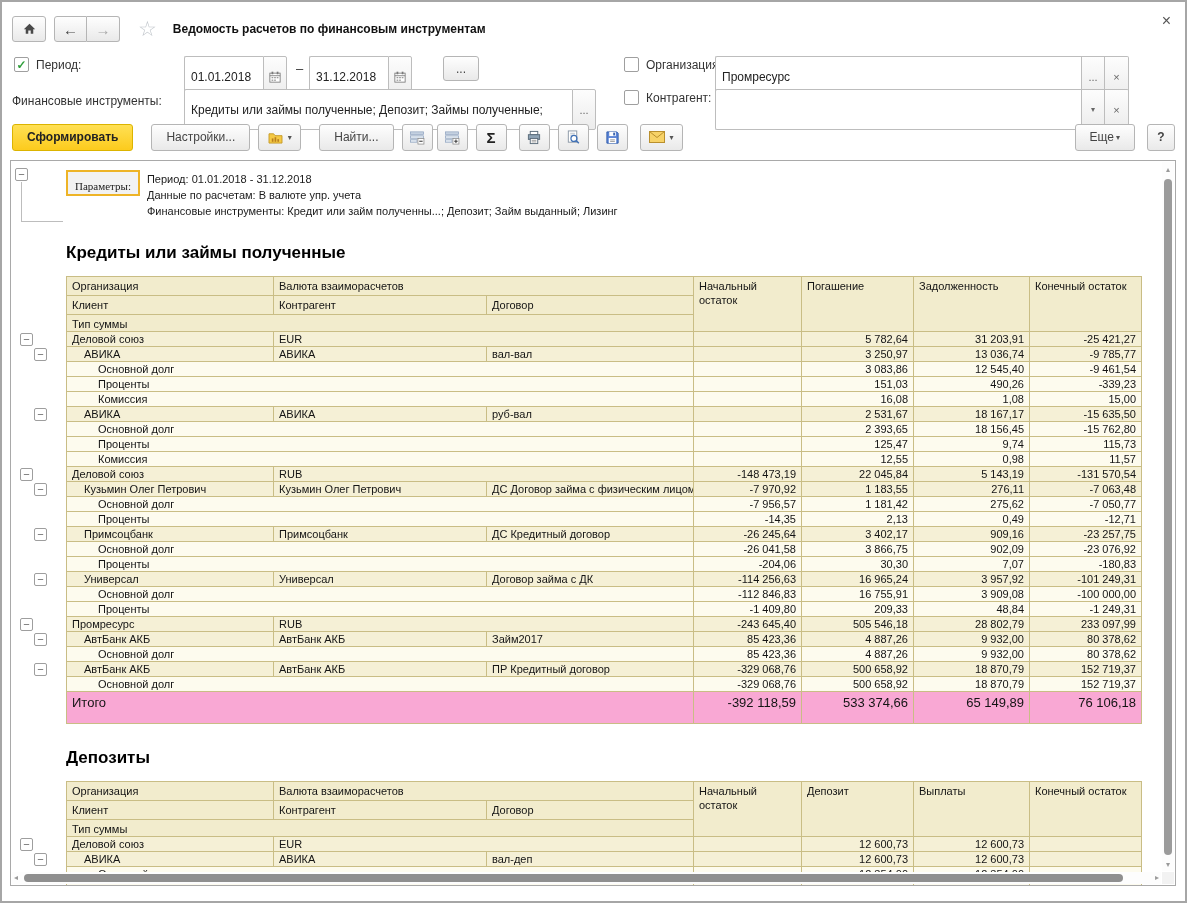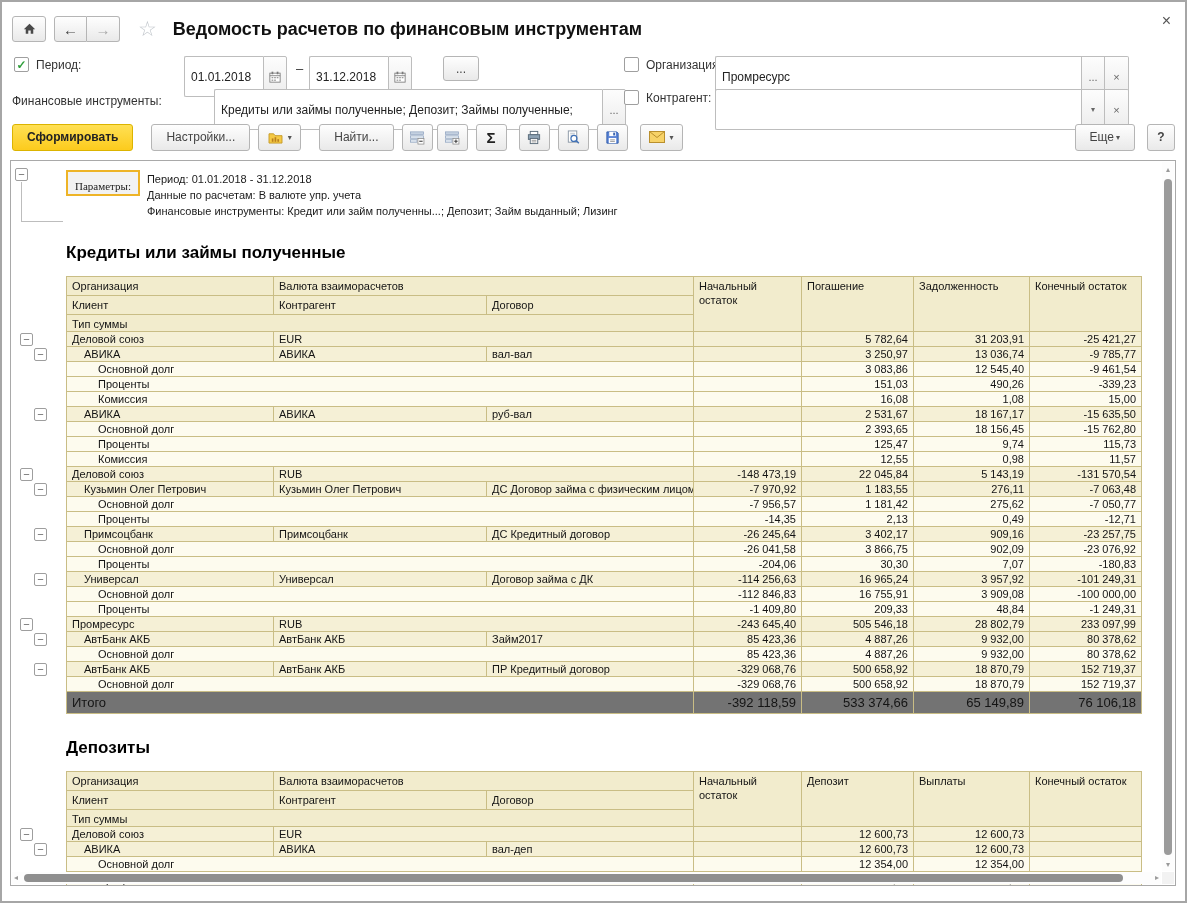--- a/index.html
+++ b/index.html
@@ -17,21 +17,21 @@
   
   .titlebar { position: absolute; left: 0; top: 0; right: 0; height: 46px;
               display: flex; align-items: center; padding: 8px 10px 0; }
   .nav-btn { width: 34px; height: 26px; }
   .navpair { display: flex; margin-left: 8px; }
   .navpair .btn { width: 33px; height: 26px; border-radius: 0; }
   .navpair .btn:first-child { border-radius: 3px 0 0 3px; }
   .navpair .btn:last-child { border-radius: 0 3px 3px 0; border-left: none; color: #a8a8a8; }
   .arrow-glyph { font-size: 15px; font-weight: bold; }
   .star { margin-left: 18px; font-size: 21px; color: #c3c8cd; }
-  .page-title { margin-left: 16px; font-size: 18px; font-weight: bold; color: #111; }
+  .page-title { margin-left: 16px; font-size: 12px; font-weight: bold; color: #111; }
   .close-x { position: absolute; right: 14px; top: 10px; font-size: 16px; color: #555; }
 
   
   .filters { position: absolute; left: 0; top: 46px; right: 0; height: 70px; }
   .cbrow { position: absolute; display: flex; align-items: center; gap: 7px; font-size: 12px; color: #333; }
   .cb { width: 15px; height: 15px; border: 1px solid #9f9f9f; border-radius: 2px; background: #fff;
         display: inline-flex; align-items: center; justify-content: center;
         font-size: 12px; line-height: 12px; color: #2f9e3a; font-weight: bold; }
   .fgroup { position: absolute; display: flex; align-items: stretch; height: 41px; }
   .fgroup input { border: 1px solid #bdbdbd; border-right: none; padding: 0 6px; font-size: 12px;
@@ -89,21 +89,21 @@
   .h-n1 { grid-column: 4; grid-row: 1 / 4; }
   .h-n2 { grid-column: 5; grid-row: 1 / 4; }
   .h-n3 { grid-column: 6; grid-row: 1 / 4; }
   .h-n4 { grid-column: 7; grid-row: 1 / 4; }
 
   .trow { position: relative; }
   .c { border-right: 1px solid #c9bd85; border-bottom: 1px solid #c9bd85;
        padding: 0 5px; height: 15px; line-height: 14px; white-space: nowrap; overflow: hidden; }
   .g1 .c, .g2 .c { background: #f5f0d6; }
   .d .c { background: #fdfbee; }
-  .total .c { background: #737373; height: 22px; line-height: 21px; font-size: 13px; }
+  .total .c { background: #f9a8d4; height: 32px; line-height: 21px; font-size: 13px; }
   .num { text-align: right; }
   .lvl1 { padding-left: 17px; }
   .lvl2 { padding-left: 31px; }
   .span2 { grid-column: span 2; }
   .span3 { grid-column: span 3; }
 
   .mk { position: absolute; width: 13px; height: 13px; border: 1px solid #9e9e9e; background: #fff;
         border-radius: 2px; color: #666; font-size: 11px; line-height: 10px; text-align: center; }
   .mk0 { left: -47px; top: 1px; }
   .mk1 { left: -33px; top: 1px; }
@@ -186,21 +186,21 @@
             <rect x="9" y="7" width="2" height="1.5" fill="#9a9a9a"></rect>
             <rect x="3" y="10" width="2" height="1.5" fill="#9a9a9a"></rect>
             <rect x="6" y="10" width="2" height="1.5" fill="#9a9a9a"></rect>
           </svg>
       </span>
     </div>
     <div class="btn solo" style="left:441px; top:8px;">...</div>
 
     <span class="flabel" style="left:10px; top:46px;">Финансовые инструменты:</span>
     <div class="fgroup" style="left:182px; top:41px;">
-      <input style="width: 388px; margin-left: 30px;" value="Кредиты или займы полученные; Депозит; Займы полученные;">
+      <input style="width: 388px;" value="Кредиты или займы полученные; Депозит; Займы полученные;">
       <span class="fbtn">...</span>
     </div>
 
     <div class="cbrow" style="left:622px; top:9px;">
       <span class="cb"></span>
       <span>Организация:</span>
     </div>
     <div class="fgroup" style="left:713px; top:8px;">
       <input style="width: 366px;" value="Промресурс">
       <span class="fbtn">...</span>

